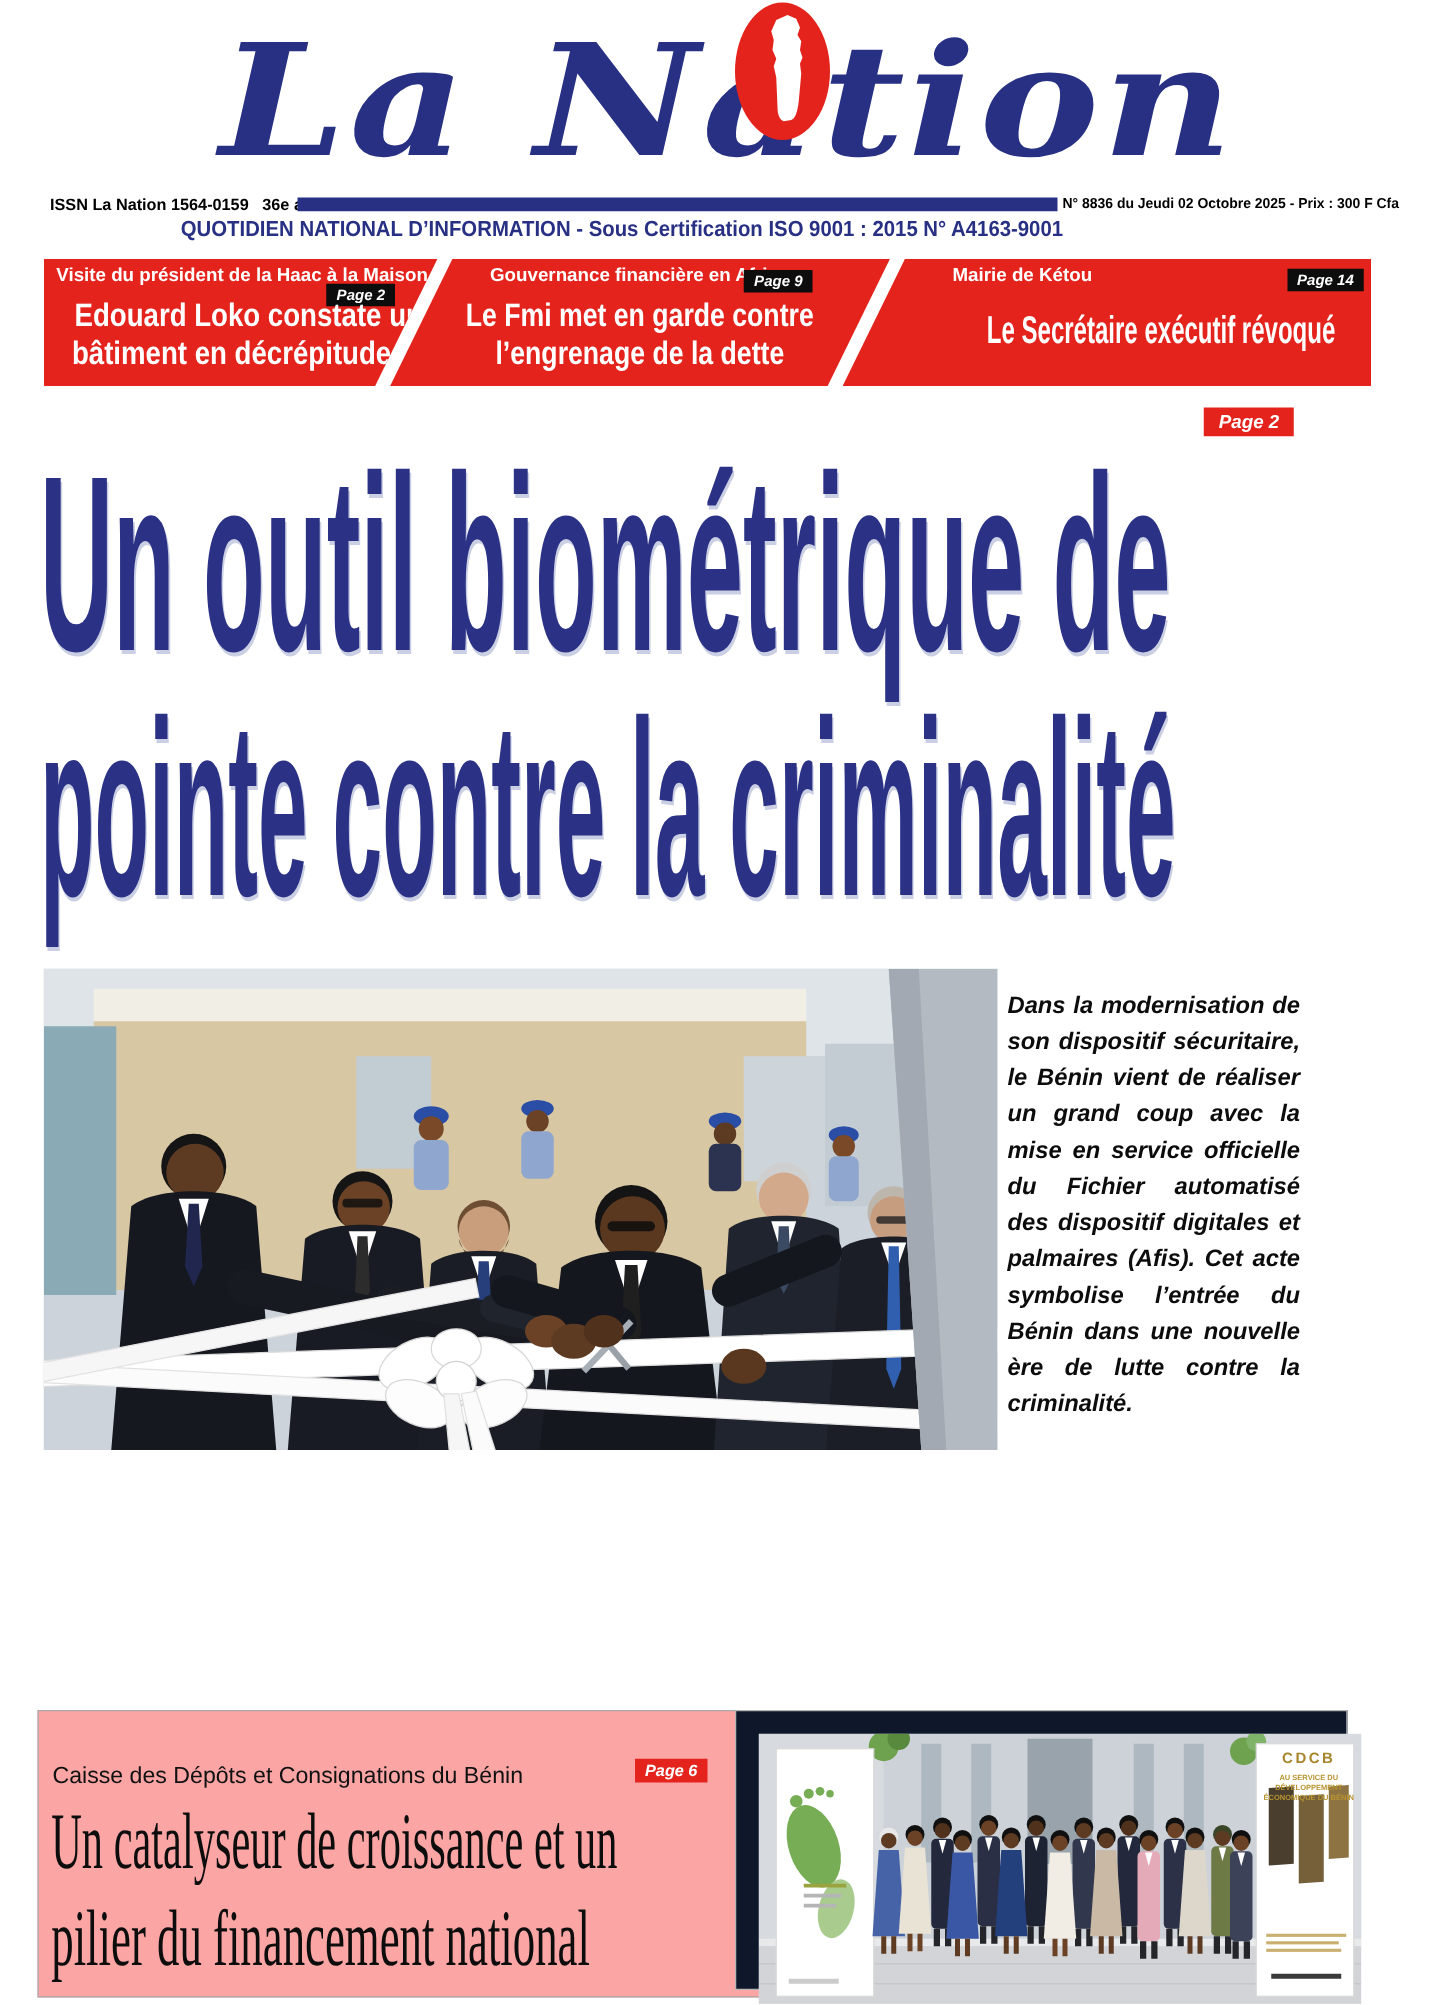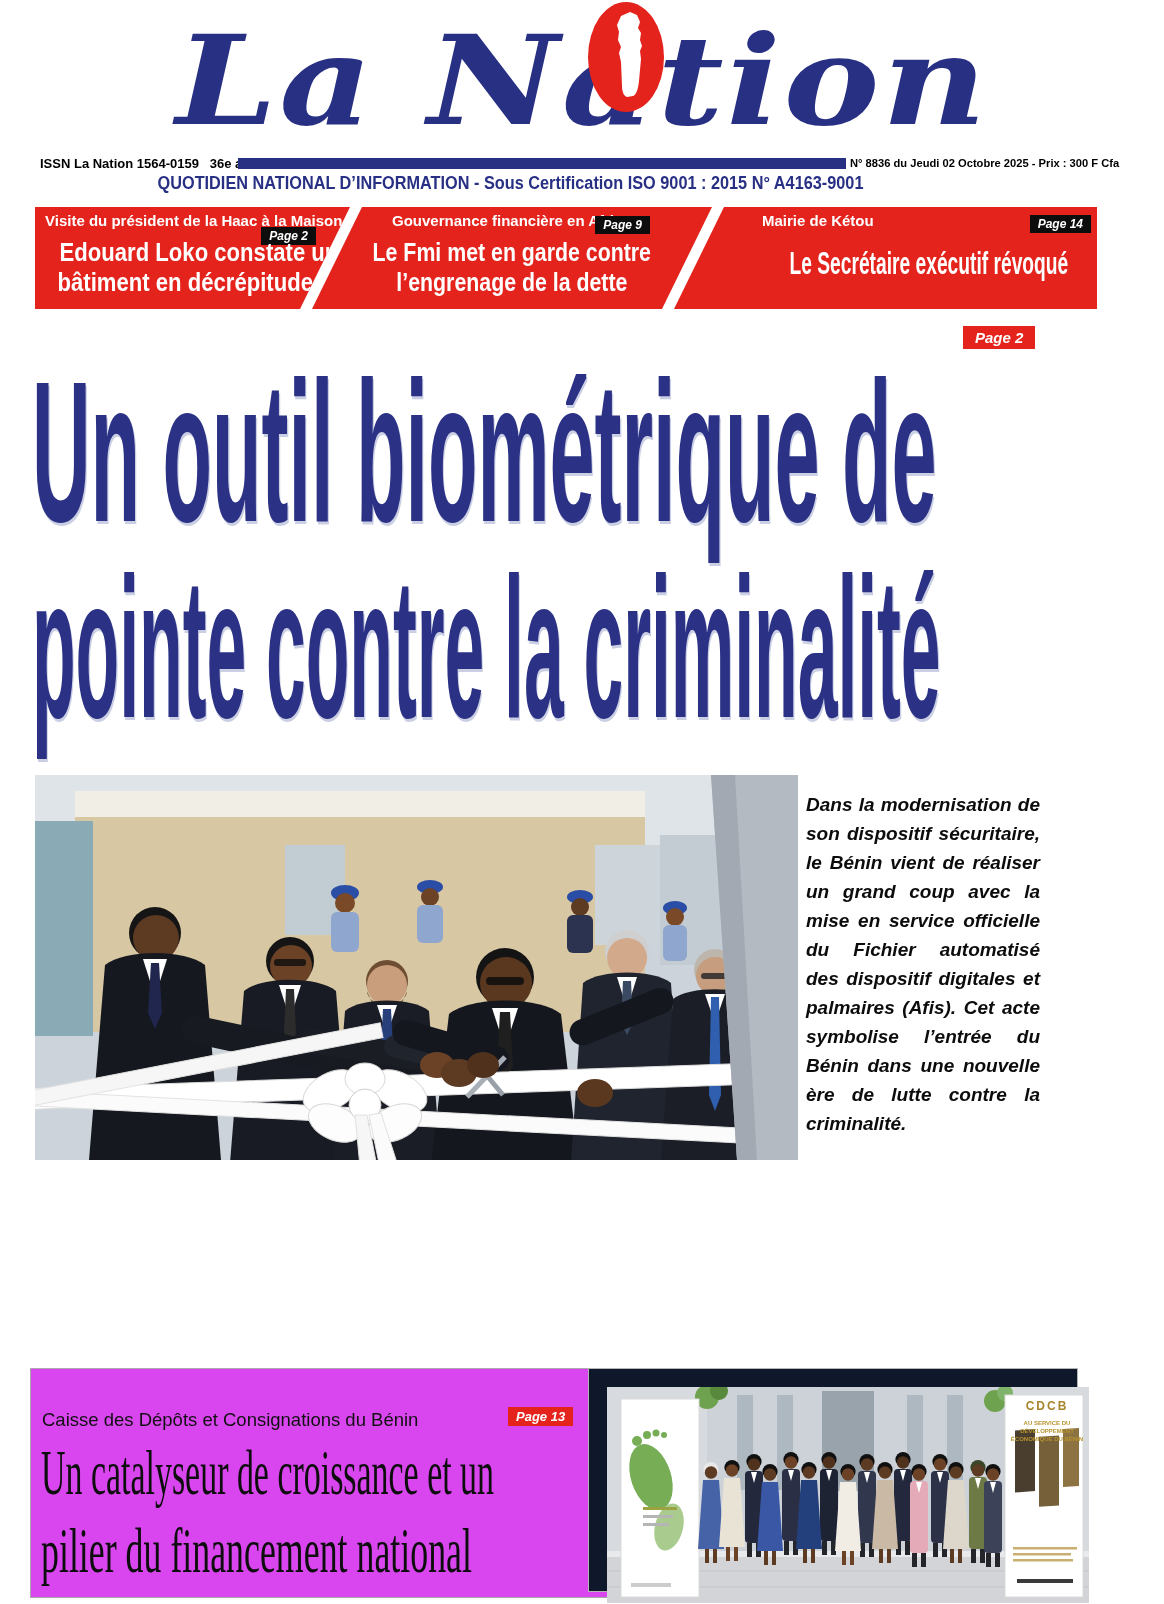--- a/index.html
+++ b/index.html
@@ -12,21 +12,21 @@
   #logo-wrap{left:0;top:2px;width:1164px;text-align:center;}
   #logo-text{display:inline-block;font-family:"DejaVu Serif",serif;font-style:italic;font-weight:bold;
              font-size:118px;line-height:150px;color:#283084;transform:scale(1.22,1.05);transform-origin:center top;
              letter-spacing:2px;}
   #benin-oval{left:588px;top:2px;width:76px;height:110px;background:#e3231c;border-radius:50%;}
   #benin-oval svg{width:100%;height:100%;}
   #masthead-line{left:0;top:156px;width:1164px;height:16px;}
   #issn{left:40px;top:0;font-size:13px;font-weight:bold;white-space:nowrap;}
   #blue-rule{left:238px;top:2px;width:608px;height:11px;background:#283084;}
   #issue-info{left:850px;top:1px;font-size:11.5px;font-weight:bold;white-space:nowrap;transform:scaleX(.97);transform-origin:left center;}
-  #tagline-row{left:17px;top:173px;width:988px;text-align:center;}
+  #tagline-row{left:4px;top:173px;width:988px;text-align:center;}
   #tagline{font-size:17.5px;font-weight:bold;color:#283084;transform:scaleX(.93);}
 
   
   .teaser{top:207px;height:102px;background:#e3231c;color:#fff;}
   #teaser-1{left:35px;width:315px;clip-path:polygon(0 0,100% 0,calc(100% - 50px) 100%,0 100%);}
   #teaser-2{left:312px;width:400px;clip-path:polygon(50px 0,100% 0,calc(100% - 50px) 100%,0 100%);}
   #teaser-3{left:674px;width:423px;clip-path:polygon(50px 0,100% 0,100% 100%,0 100%);}
   .teaser-kicker{position:absolute;top:5px;font-size:15px;font-weight:bold;white-space:nowrap;}
   #teaser-1 .teaser-kicker{left:10px;}
   #teaser-2 .teaser-kicker{left:80px;}
@@ -60,21 +60,21 @@
   #agoa{left:35px;top:1166px;width:1011px;height:191px;background:#e3231c;color:#fff;}
   #agoa-kicker{position:absolute;left:13px;top:6px;font-size:21px;font-weight:bold;}
   .agoa-line{position:absolute;left:10px;font-weight:bold;font-size:108px;line-height:108px;white-space:nowrap;
              transform-origin:left top;color:#fff;}
   #agoa-line-1{top:30px;transform:scaleX(.55);}
   #agoa-line-2{top:113px;transform:scaleX(.49);}
   #agoa-page-badge{position:absolute;left:908px;top:148px;background:#0d0d0d;color:#fff;font-style:italic;
                    font-weight:bold;font-size:15px;line-height:15px;padding:4px 10px;}
 
   
-  #cdc-box{left:30px;top:1368px;width:648px;height:230px;background:#d946ef;border:1px solid #a9a9a9;box-sizing:border-box;}
+  #cdc-box{left:30px;top:1368px;width:648px;height:230px;background:#fca5a5;border:1px solid #a9a9a9;box-sizing:border-box;}
   #cdc-kicker{position:absolute;left:11px;top:40px;font-size:18.5px;color:#111;}
   #cdc-page-badge{position:absolute;left:477px;top:38px;background:#e3231c;color:#fff;font-style:italic;
                   font-weight:bold;font-size:13px;line-height:13px;padding:3px 8px;}
   .cdc-line{position:absolute;left:10px;font-family:"Liberation Serif",serif;font-size:64px;line-height:64px;
             color:#0d0d0d;white-space:nowrap;transform-origin:left top;}
   #cdc-line-1{top:72px;transform:scaleX(.53);}
   #cdc-line-2{top:150px;transform:scaleX(.56);}
 
   
   #group-photo{left:588px;top:1368px;width:490px;height:224px;background:#0f172a;border:1px solid #b5b5b5;
@@ -257,21 +257,21 @@
       <polygon points="676,0 763,0 763,385 702,385" fill="#b3bac2"></polygon>
       <polygon points="676,0 700,0 722,385 702,385" fill="#a2a9b2"></polygon>
     </svg>
   </div>
 
   <div class="abs" id="standfirst">Dans la modernisation de son dispositif sécuritaire, le Bénin vient de réaliser un grand coup avec la mise en service officielle du Fichier automatisé des dispositif digitales et palmaires (Afis). Cet acte symbolise l’entrée du Bénin dans une nouvelle ère de lutte contre la criminalité.</div>
 
 
   <div class="abs" id="cdc-box">
     <span id="cdc-kicker">Caisse des Dépôts et Consignations du Bénin</span>
-    <span id="cdc-page-badge">Page 13</span>
+    <span id="cdc-page-badge">Page 6</span>
     <div class="cdc-line" id="cdc-line-1">Un catalyseur de croissance et un</div>
     <div class="cdc-line" id="cdc-line-2">pilier du financement national</div>
   </div>
 
   <div class="abs" id="group-photo">
     <div id="group-photo-inner">
       <svg id="group-svg" viewBox="0 0 482 216" width="482" height="216">
         <rect x="0" y="0" width="482" height="216" fill="#d7dbdf"></rect>
         <rect x="100" y="0" width="300" height="170" fill="#ccd2d7"></rect>
         <rect x="130" y="8" width="16" height="95" fill="#aeb8c0"></rect>

